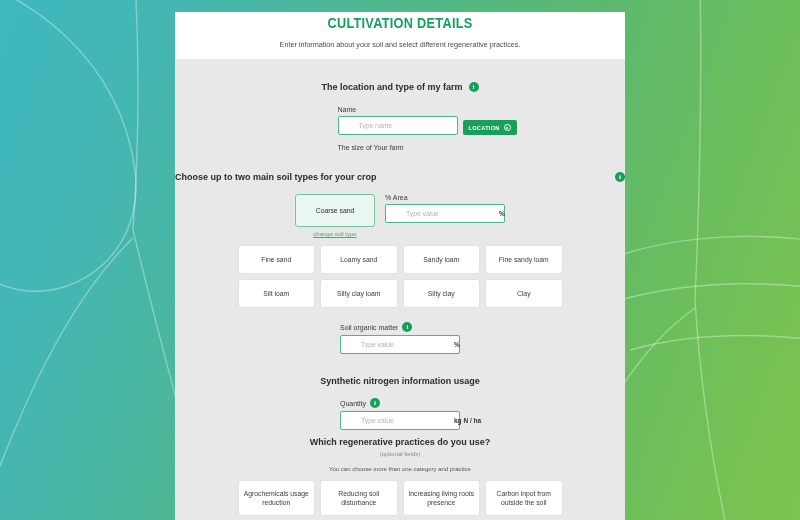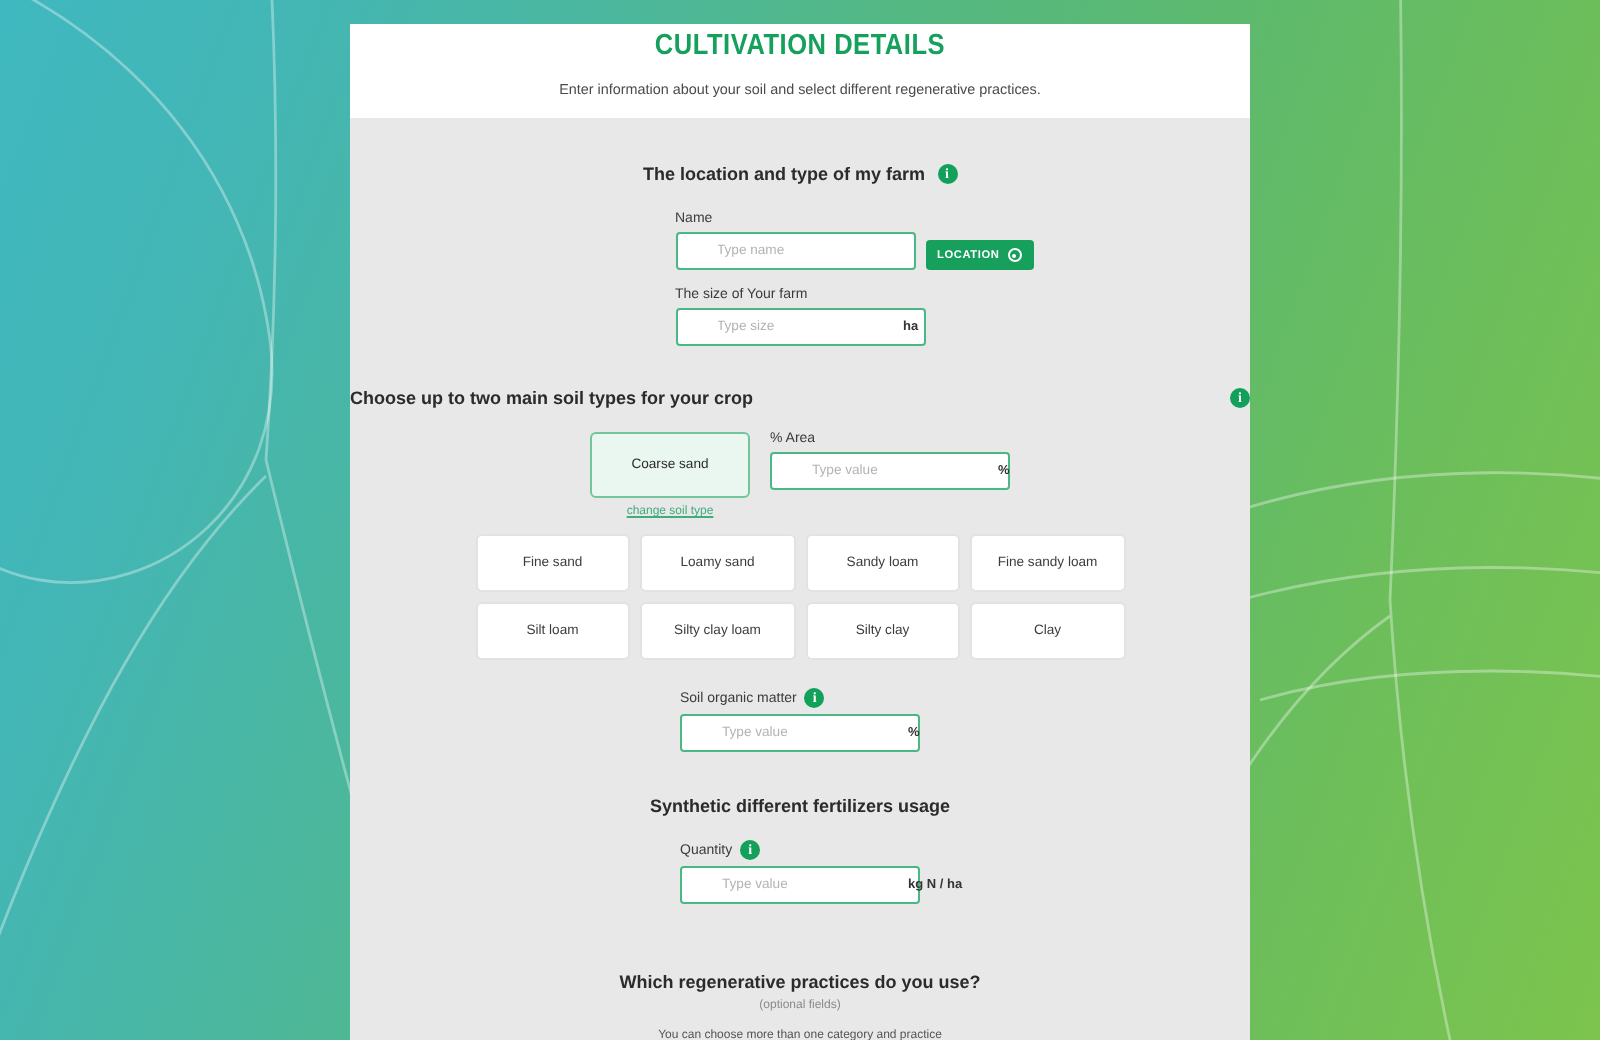--- a/index.html
+++ b/index.html
@@ -254,24 +254,20 @@
         </div>
         <button class="loc-btn">
           <span>LOCATION</span>
           <span class="loc-icon"></span>
         </button>
       </div>
 
       <div class="field-label" style="margin-top:9px;">
         <span>The size of Your farm</span>
       </div>
-      <div class="input-wrap">
-        <input type="text" placeholder="Type size" style="">
-        <span class="unit">ha</span>
-      </div>
     </div>
 
     <div class="section-head" style="margin-top:21px;justify-content:space-between;">
       <span>Choose up to two main soil types for your crop</span>
       <span class="info-icon">i</span>
     </div>
 
     <div style="display:flex; gap:10px; justify-content:center; align-items:flex-start; margin-top:12px;">
       <div>
         <div class="card selected" style="width:80px; height:33px;">
@@ -322,35 +318,35 @@
         <span>Soil organic matter</span>
         <span class="info-icon">i</span>
       </div>
       <div class="input-wrap">
         <input type="text" placeholder="Type value" style="">
         <span class="unit">%</span>
       </div>
     </div>
 
     <div class="section-head" style="margin-top:22px;">
-      <span>Synthetic different fertilizers usage</span>
+      <span>Synthetic nitrogen information usage</span>
     </div>
 
     <div class="center-form" style="margin-top:12px;">
       <div class="field-label">
         <span>Quantity</span>
         <span class="info-icon">i</span>
       </div>
       <div class="input-wrap">
         <input type="text" placeholder="Type value" style="">
         <span class="unit">kg N / ha</span>
       </div>
     </div>
 
-    <div class="section-head" style="margin-top:34px;text-align:right;">
+    <div class="section-head" style="margin-top:7px;text-align:right;">
       <span>Which regenerative practices do you use?</span>
     </div>
     <div class="sub-note" style="margin-top:4px;">(optional fields)</div>
     <div class="sub-note" style="margin-top:9px; color:#555;">You can choose more than one category and practice</div>
 
     <div id="practice-grid" style="margin-top:8px;">
       <div class="card">
           <span>Agrochemicals usage reduction</span>
         </div>
       <div class="card">

